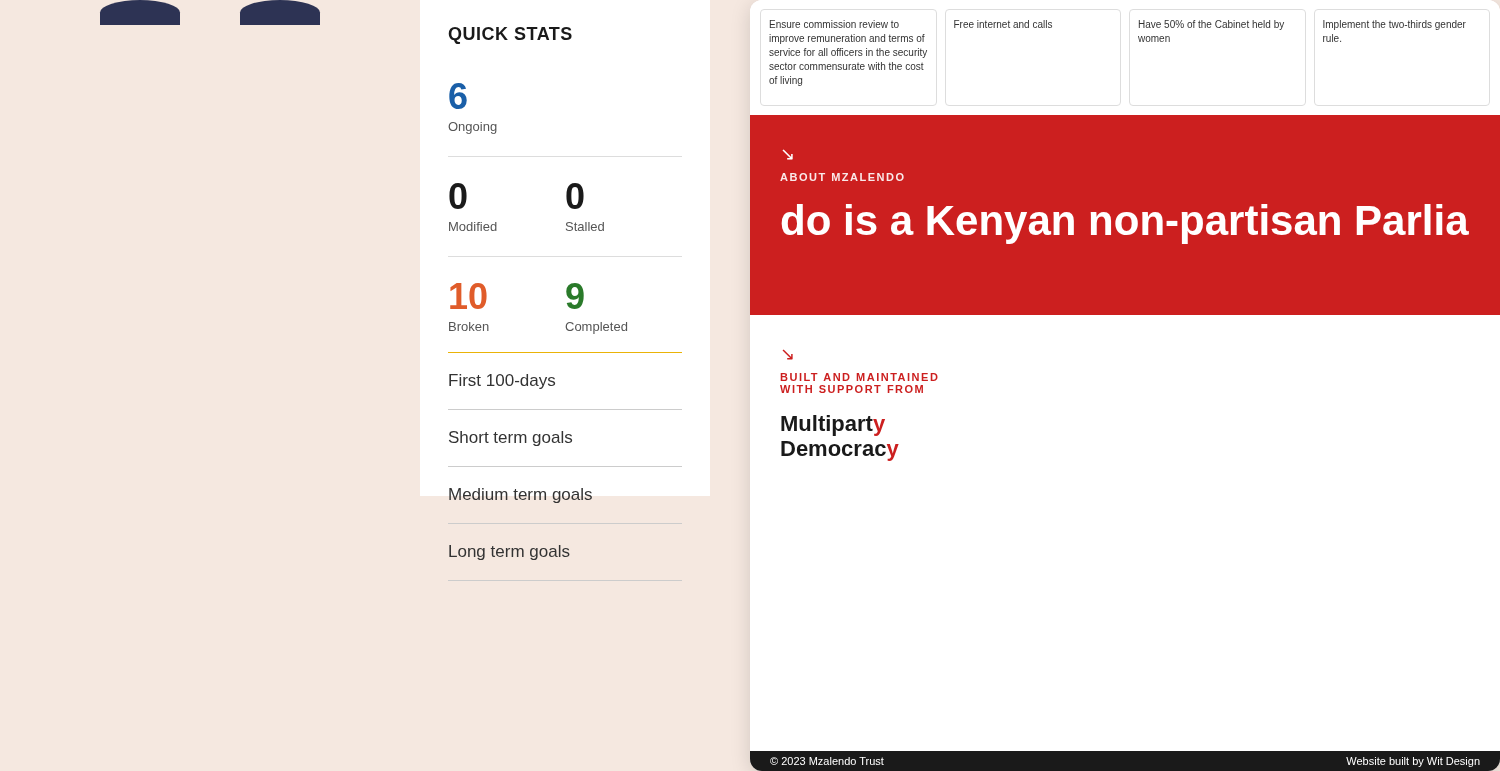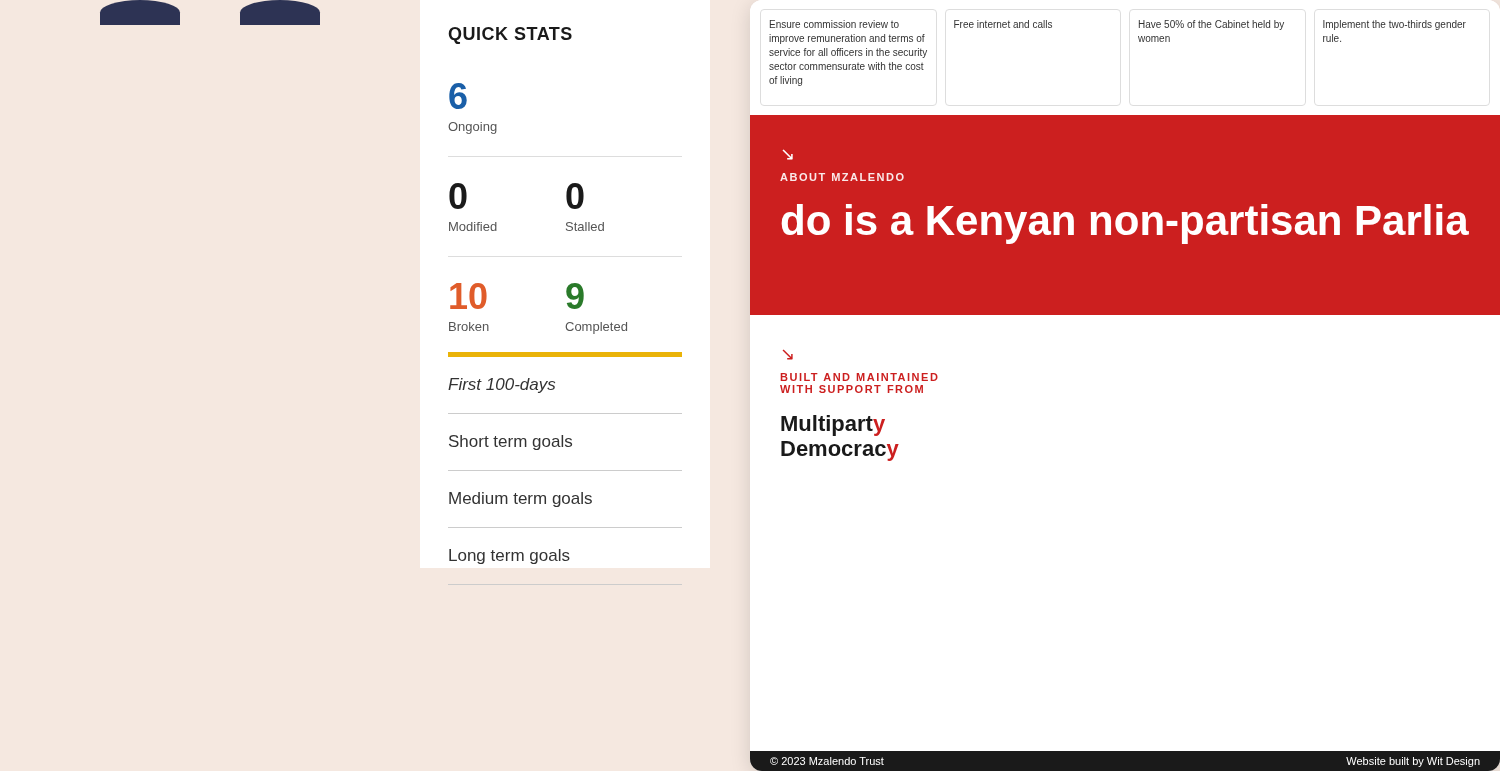--- a/index.html
+++ b/index.html
@@ -31,21 +31,21 @@
       background: #2d3354;
       border-radius: 50% 50% 0 0;
     }
 
     
     .quick-stats-panel {
       position: absolute;
       top: 0;
       left: 420px;
       width: 290px;
-      height: 568px;
+      height: 496px;
       background: #fff;
       padding: 24px 28px;
     }
     .quick-stats-title {
       font-size: 18px;
       font-weight: 700;
       color: #1a1a1a;
       letter-spacing: 0.5px;
       margin-bottom: 24px;
     }
@@ -85,22 +85,21 @@
       margin-top: 8px;
     }
     .nav-link-item {
       padding: 18px 0;
       border-bottom: 1px solid #ccc;
       font-size: 17px;
       color: #333;
       cursor: pointer;
     }
     .nav-link-item:first-child {
-      border-top: 5px solid #eab308;
-      font-style: italic;
+      border-top: 1px solid #eab308;
     }
 
     
     .browser-container {
       position: absolute;
       top: 0;
       left: 750px;
       width: 750px;
       height: 771px;
       background: #fff;

